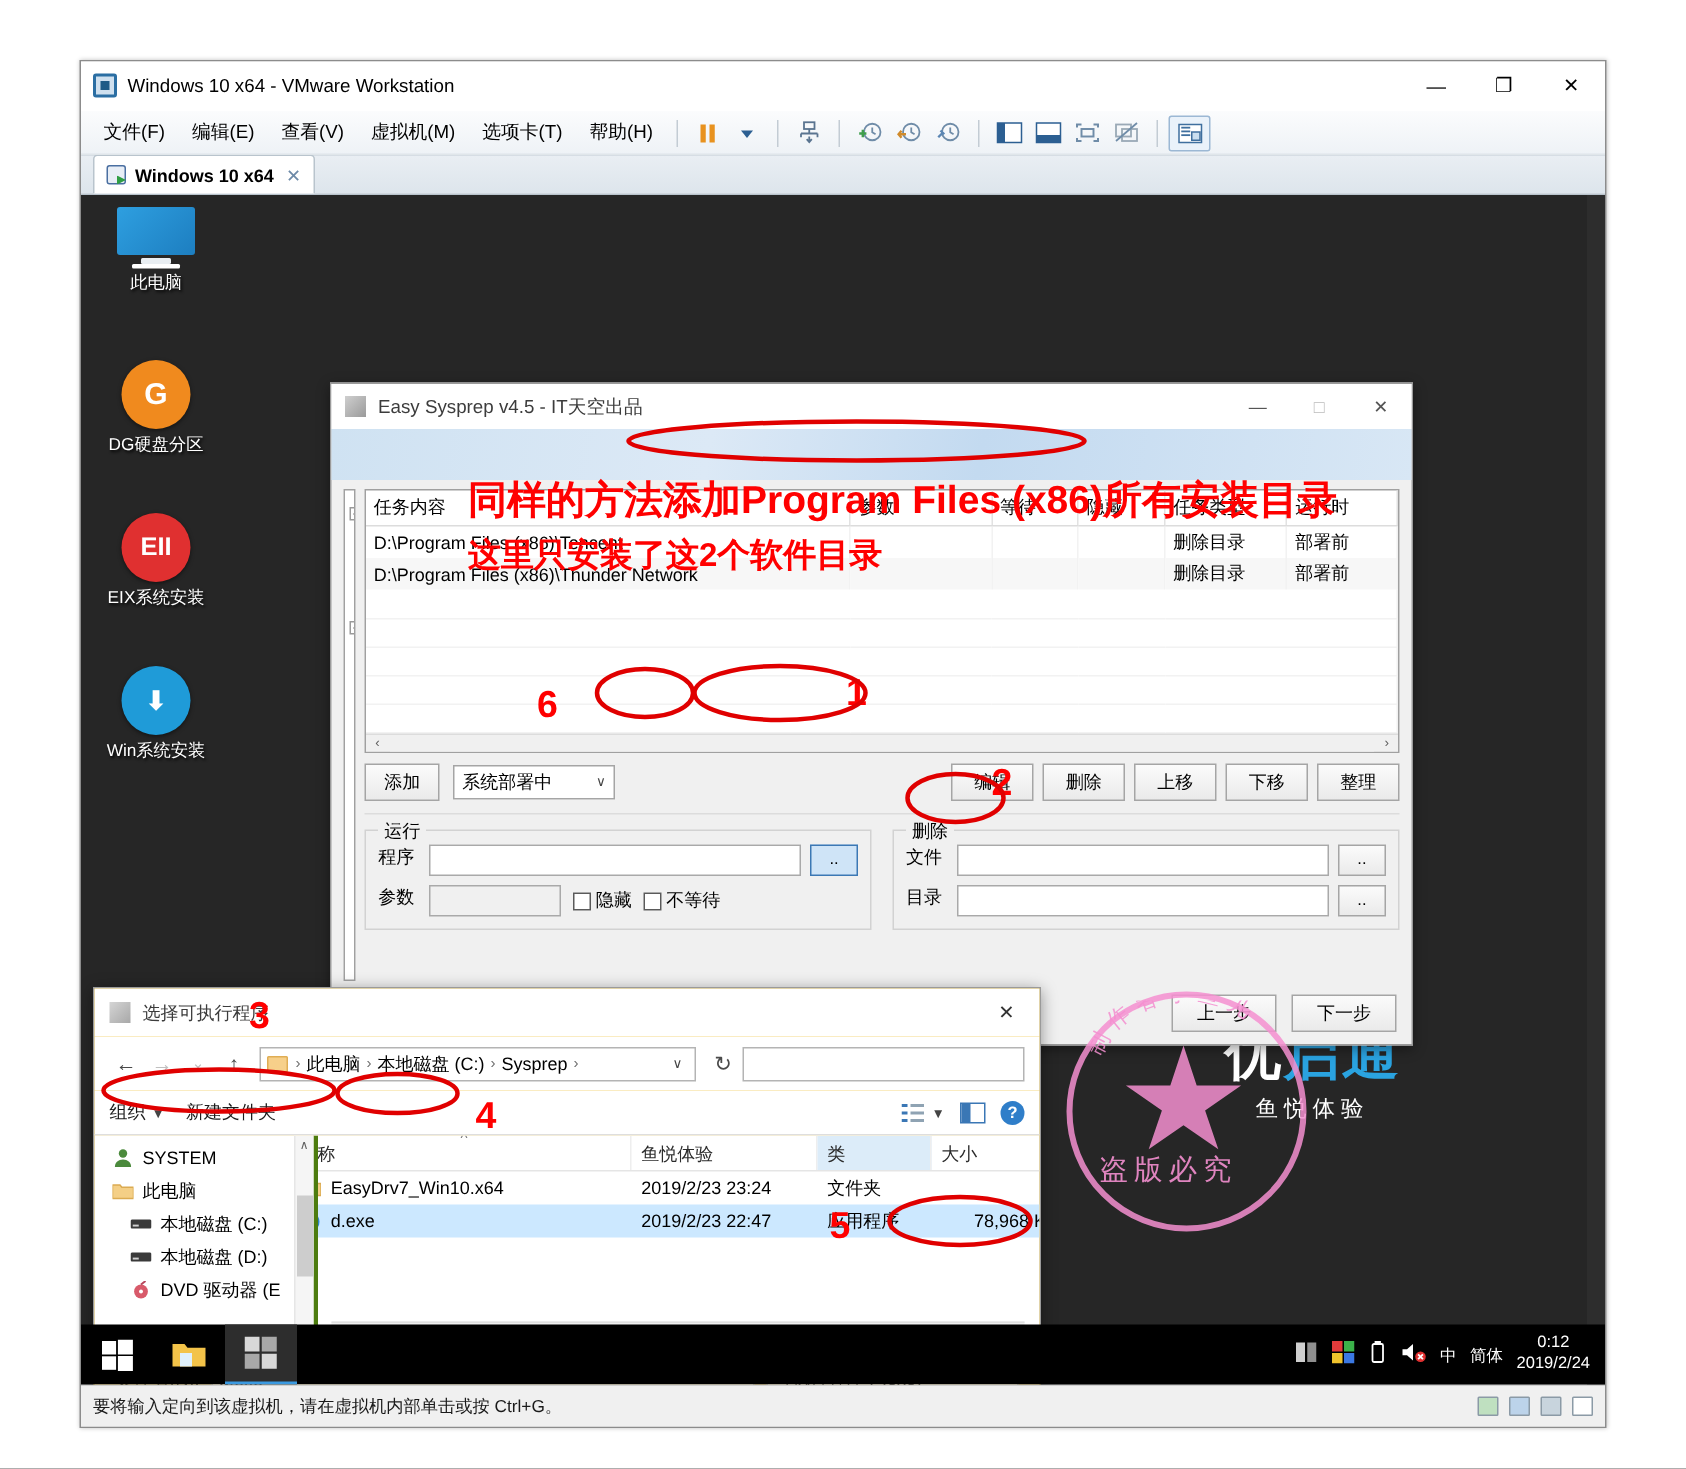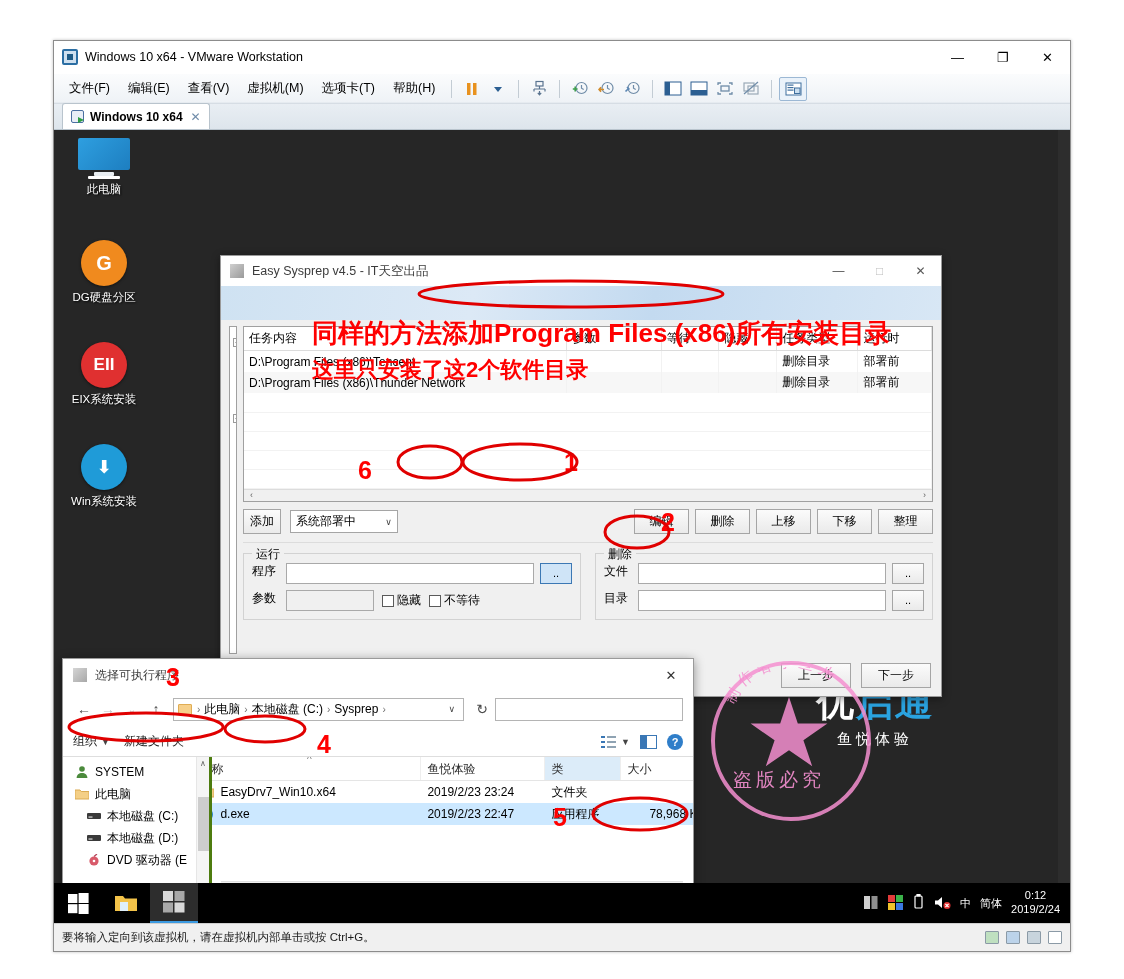--- a/index.html
+++ b/index.html
@@ -525,21 +525,21 @@
                 </tbody>
               </table>
               <div class="es-hscroll">
                 <span class="arw">‹</span>
                 <span class="thumb"></span>
                 <span class="arw">›</span>
               </div>
             </div>
 
             <div class="es-btnrow">
-              <div class="btn" style="width:38px;font-family:Liberation Serif, serif;">添加</div>
+              <div class="btn" style="width:50px;font-family:Liberation Serif, serif;">添加</div>
               <div class="cbo" style="width:108px;margin-left:9px;">
                 <span>系统部署中</span>
                 <span class="arrow">∨</span>
               </div>
               <div style="flex:1 1 auto"></div>
               <div class="btn" style="width:55px;margin-left:6px;">编辑</div>
               <div class="btn" style="width:55px;margin-left:6px;">删除</div>
               <div class="btn" style="width:55px;margin-left:6px;">上移</div>
               <div class="btn" style="width:55px;margin-left:6px;">下移</div>
               <div class="btn" style="width:55px;margin-left:6px;">整理</div>

